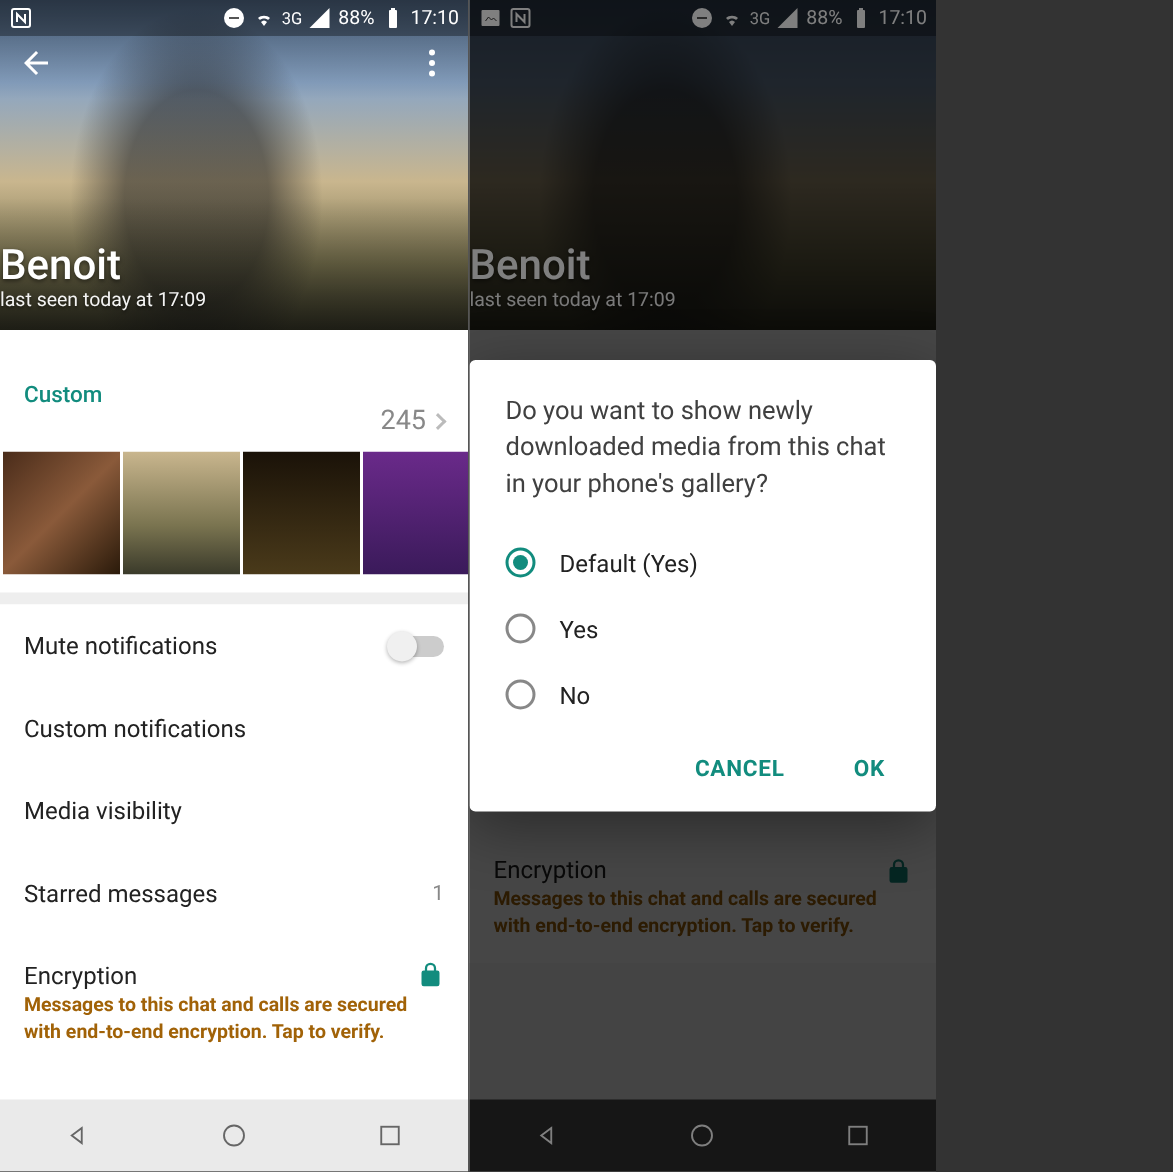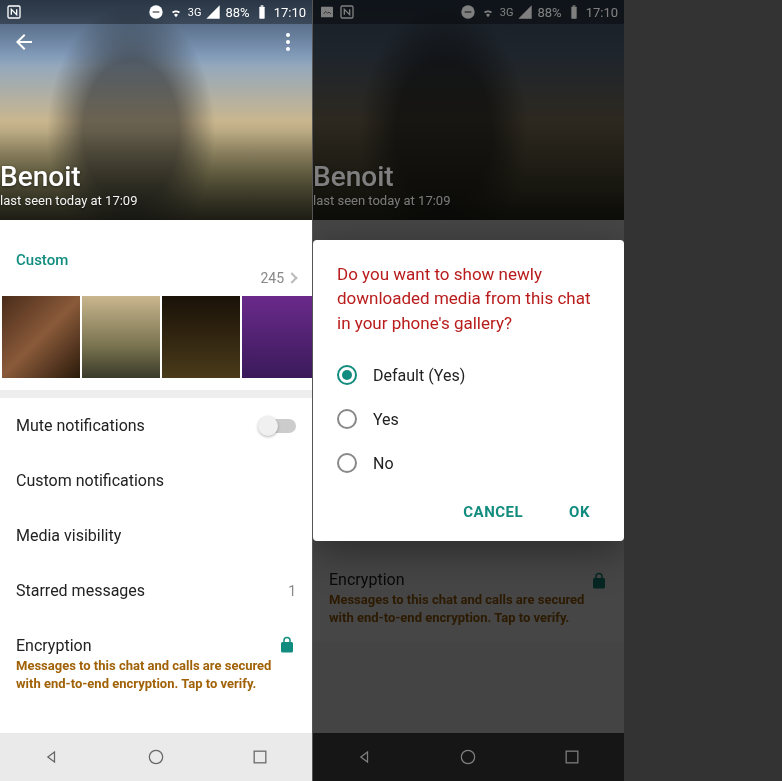--- a/index.html
+++ b/index.html
@@ -22,21 +22,21 @@
   .more-dots { width: 24px; height: 24px; display: flex; flex-direction: column; justify-content: center; align-items: center; gap: 3px; }
   .more-dots span { width: 4px; height: 4px; background: #fff; border-radius: 50%; }
   .header-text { position: absolute; bottom: 12px; left: 0; }
   .contact-name { font-size: 28px; font-weight: 500; text-shadow: 0 1px 3px rgba(0,0,0,0.5); }
   .last-seen { font-size: 13px; opacity: 0.95; text-shadow: 0 1px 2px rgba(0,0,0,0.5); }
 
   
   .media-section { background: #fff; padding: 14px 0 12px; border-bottom: 8px solid #eee; }
   .media-header { display: flex; justify-content: space-between; align-items: center; padding: 0 16px 10px; }
   .media-title { color: #128c7e; font-size: 15px; font-weight: 500; }
-  .media-count { color: #888; font-size: 14px; display: flex; align-items: center; gap: 4px; margin-top: 36px; }
+  .media-count { color: #888; font-size: 18px; display: flex; align-items: center; gap: 4px; margin-top: 36px; }
   .media-thumbs { display: flex; height: 82px; overflow: hidden; padding: 0 0 0 2px; gap: 2px; }
   .thumb { flex: 0 0 78px; height: 82px; background: #444; }
   .t1 { background: linear-gradient(135deg, #4a2c1a, #8a5a3a, #2a1a0a); }
   .t2 { background: linear-gradient(180deg, #c9b68e 0%, #7a7450 60%, #3a3a2a 100%); }
   .t3 { background: linear-gradient(180deg, #1a1208, #4a3a1a); }
   .t4 { background: linear-gradient(180deg, #6a2a8a, #3a1a5a); }
   .t5 { background: #f5f5f5; position: relative; }
   .t5::before, .t5::after { content:''; position:absolute; height:2px; background:#d0a020; }
   .t5::before { top:18px; left:4px; right:20px; }
   .t5::after { top:38px; left:4px; right:40px; background:#4a8a4a; }
@@ -53,21 +53,21 @@
   .lock-icon { position: absolute; right: 16px; top: 18px; color: #128c7e; }
 
   
   .navbar { position: absolute; bottom: 0; left: 0; right: 0; height: 48px; background: #2c2c2c; display: flex; justify-content: space-around; align-items: center; }
   .navbar.light { background: #eaeaea; }
   .nav-icon { width: 20px; height: 20px; }
 
   
   .scrim { position: absolute; inset: 0; background: rgba(0,0,0,0.5); display: flex; align-items: center; justify-content: center; z-index: 10; }
   .dialog { width: 330px; background: #fff; border-radius: 4px; padding: 22px 24px 8px; box-shadow: 0 10px 40px rgba(0,0,0,0.4); }
-  .dialog-msg { font-size: 17px; color: #b91c1c; line-height: 1.45; margin-bottom: 18px; }
+  .dialog-msg { font-size: 17px; color: #404040; line-height: 1.45; margin-bottom: 18px; }
   .radio-row { display: flex; align-items: center; gap: 16px; padding: 12px 0; }
   .radio { width: 20px; height: 20px; border: 2px solid #888; border-radius: 50%; position: relative; }
   .radio.checked { border-color: #128c7e; }
   .radio.checked::after { content:''; position: absolute; inset: 3px; background: #128c7e; border-radius: 50%; }
   .radio-label { font-size: 16px; color: #222; }
   .dialog-actions { display: flex; justify-content: flex-end; gap: 46px; padding: 18px 10px 12px; }
   .dialog-btn { color: #128c7e; font-size: 15px; font-weight: 700; letter-spacing: 0.5px; background: none; border: none; }
 
   
   .dimmed .header-overlay { background: rgba(0,0,0,0.55); }

